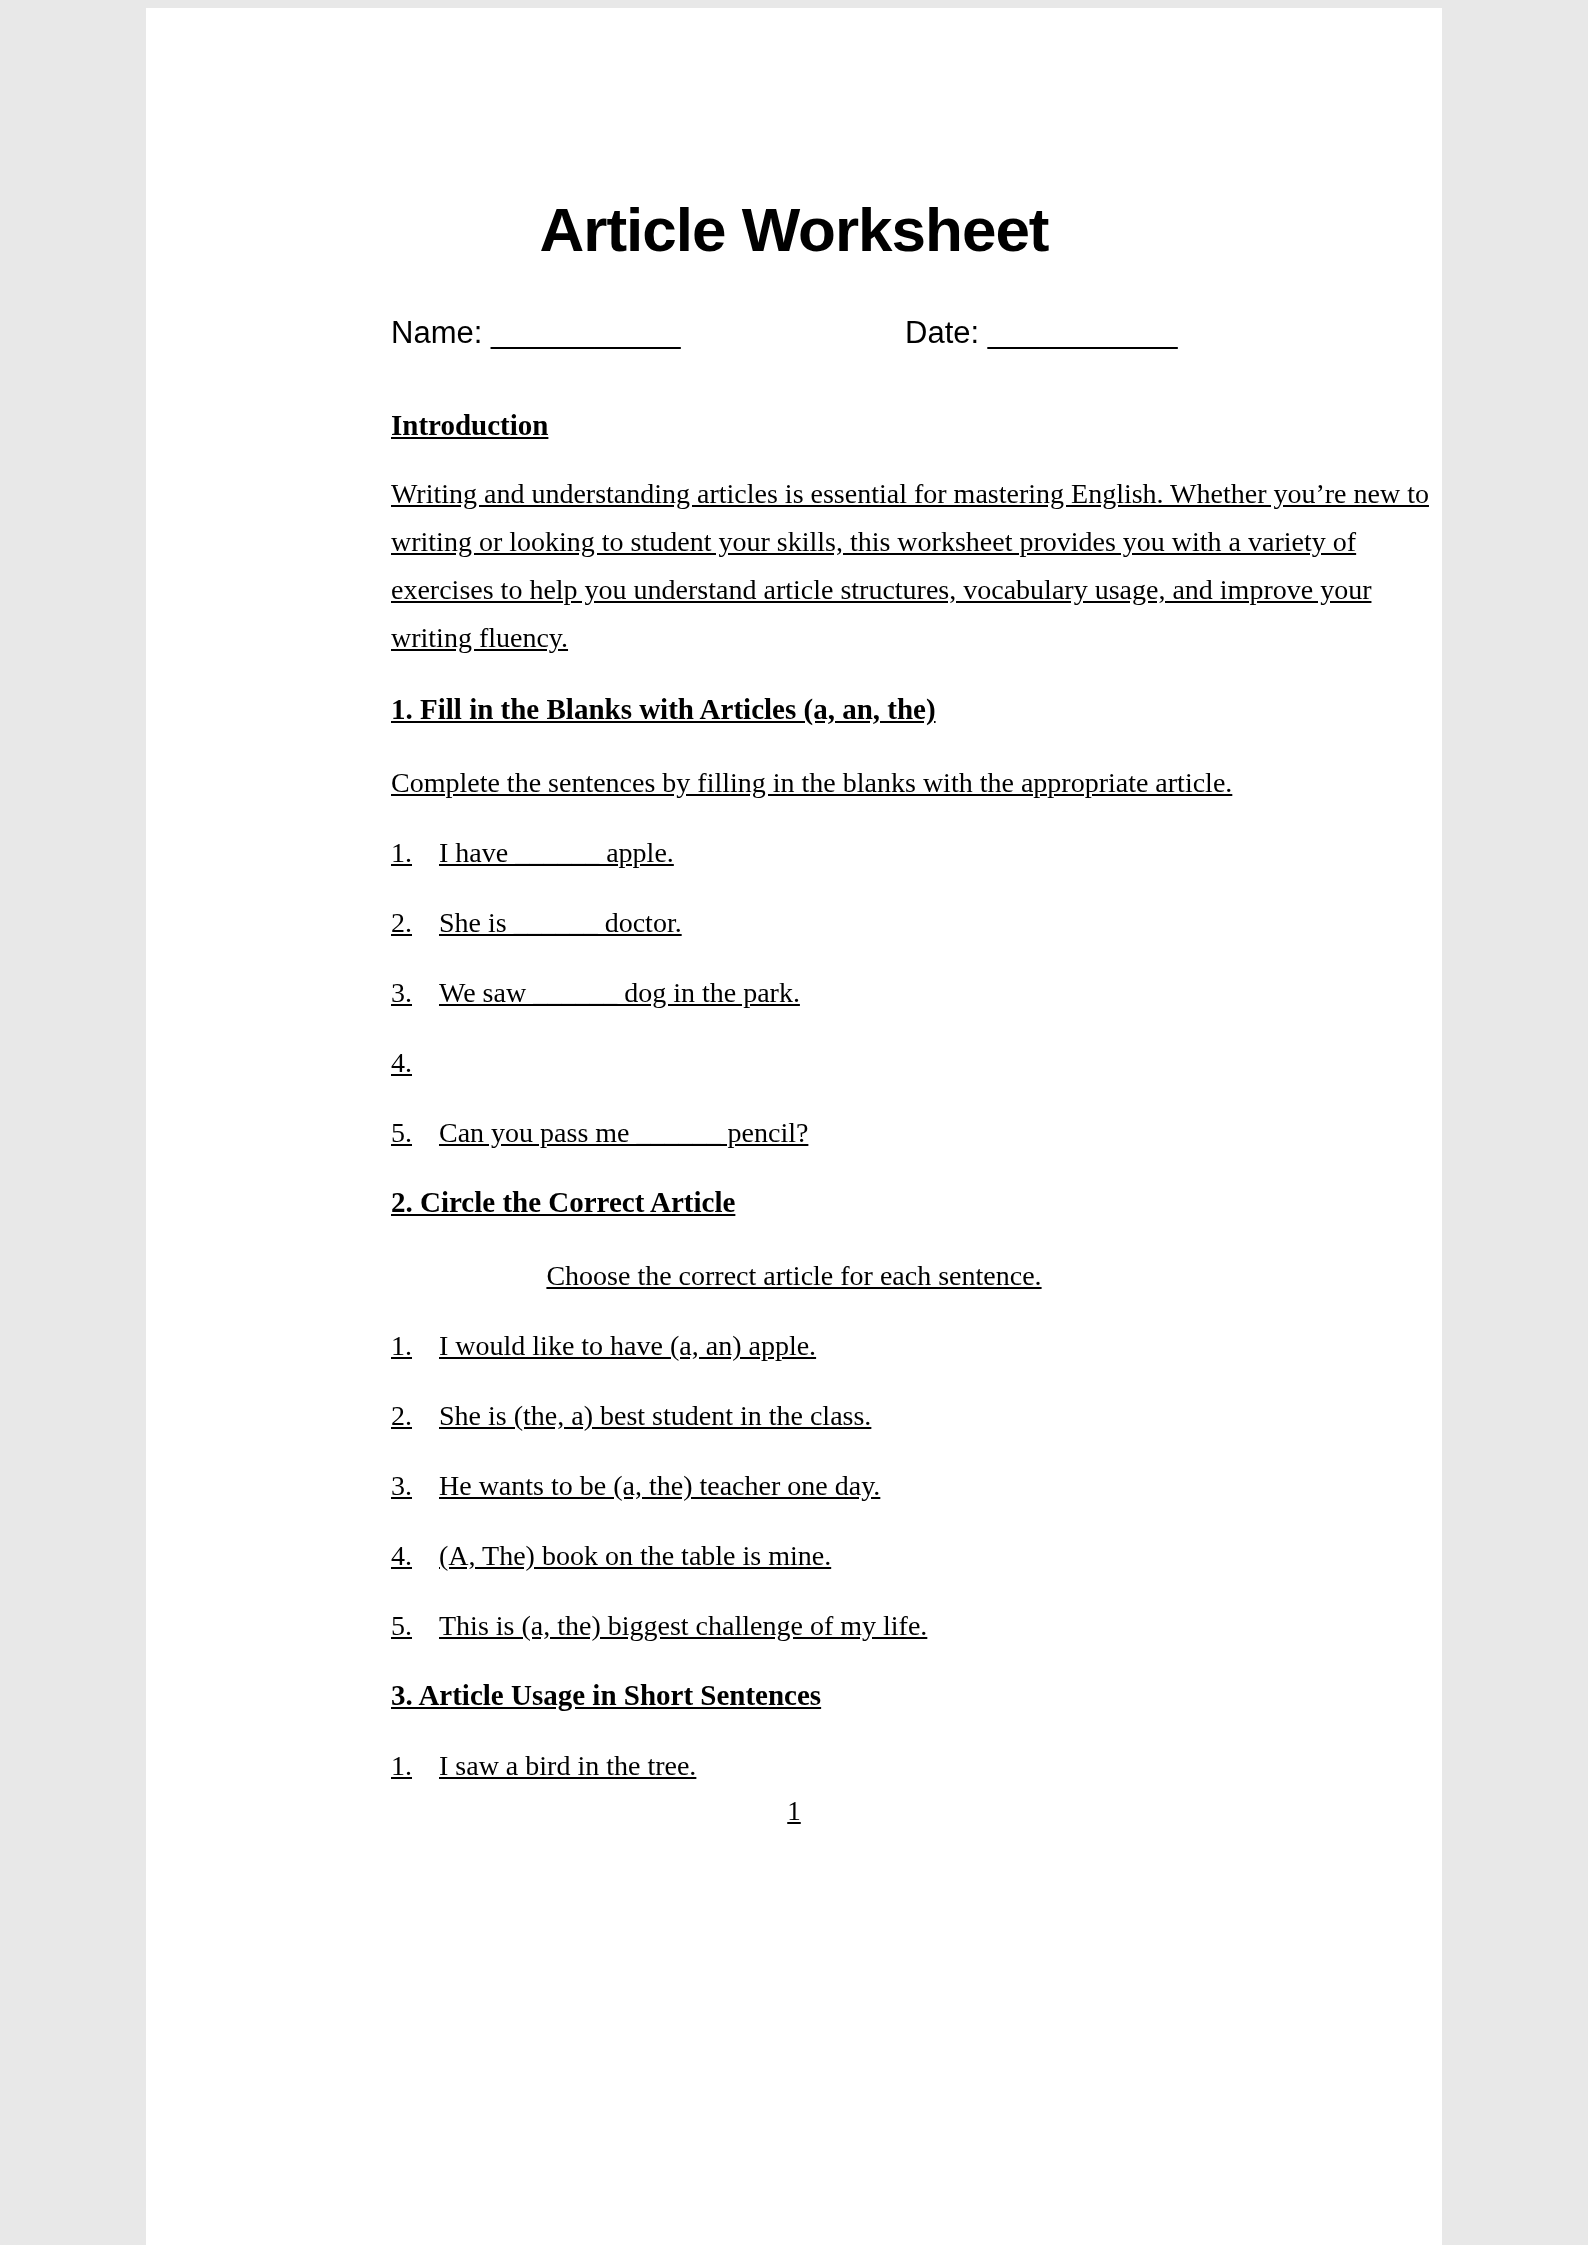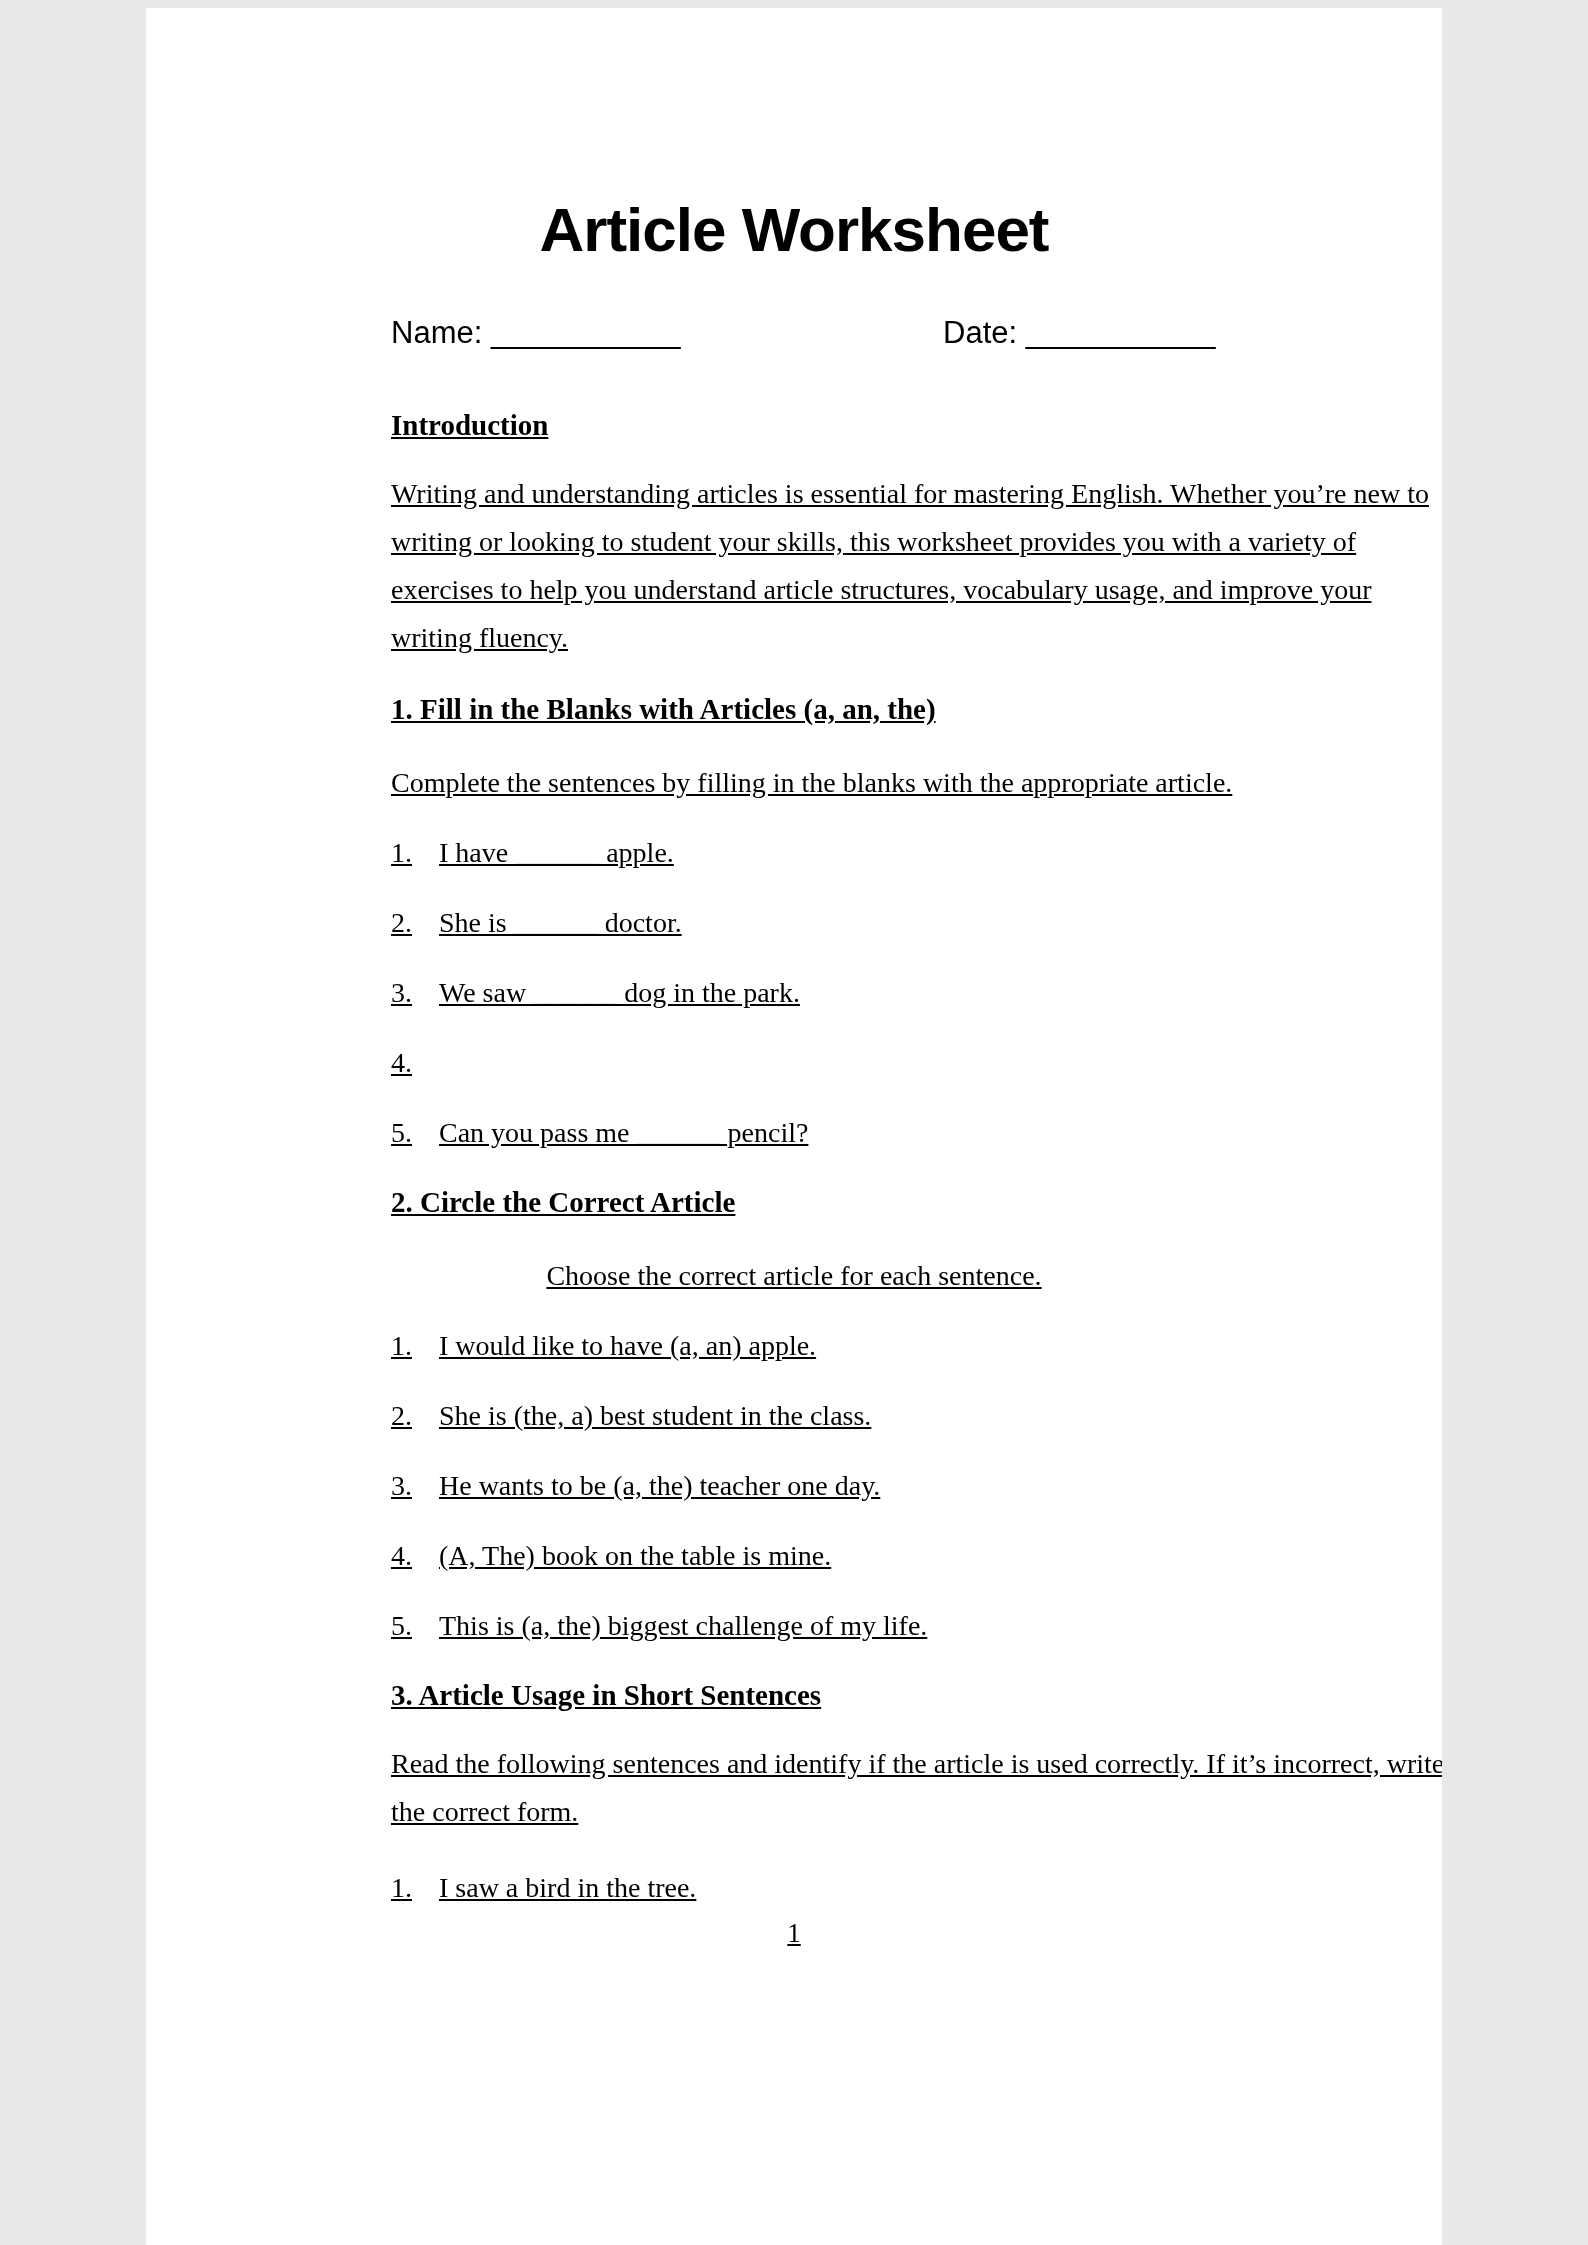--- a/index.html
+++ b/index.html
@@ -15,21 +15,21 @@
     font-weight:bold;font-size:62px;line-height:72px;
     text-align:center;margin:186px 0 0 0;
     letter-spacing:-1px;
   }
   .namedate{
     position:relative;margin-top:47px;height:44px;
     font-family:"Liberation Sans", sans-serif;
     font-size:31px;line-height:40px;
   }
   .name-group{position:absolute;left:0;top:0;white-space:pre;}
-  .date-group{position:absolute;left:552px;top:0;white-space:pre;text-align:center;}
+  .date-group{position:absolute;left:514px;top:0;white-space:pre;text-align:center;}
   .blank-sans{letter-spacing:0;}
   h2.intro-h{font-size:29px;line-height:37px;font-weight:bold;margin:50px 0 0 0;}
   .para{font-size:28px;line-height:48px;margin:26px 0 0 0;}
   .para span{display:block;white-space:pre;}
   h2.level-h{font-size:32px;line-height:40px;font-weight:bold;margin:100px 0 0 0;}
   h3.sec-h{font-size:29px;line-height:37px;font-weight:bold;margin:33px 0 0 0;}
   h3.sec-h.first{margin-top:29px;}
   .instr{font-size:28px;line-height:37px;margin:36px 0 0 0;white-space:pre;text-align:center;}
   .instr-multi{font-size:28px;line-height:48px;margin:26px 0 0 0;}
   .instr-multi span{display:block;white-space:pre;}
@@ -106,24 +106,20 @@
     <div class="item">
       <span class="num">4.</span>
       <span class="txt">(A, The) book on the table is mine.</span>
     </div>
     <div class="item">
       <span class="num">5.</span>
       <span class="txt">This is (a, the) biggest challenge of my life.</span>
     </div>
 
     <h3 class="sec-h">3. Article Usage in Short Sentences</h3>
-    <div class="instr-multi">
-      <span>Read the following sentences and identify if the article is used correctly. If it’s incorrect, write</span>
-      <span>the correct form.</span>
-    </div>
 
     <div class="item">
       <span class="num">1.</span>
       <span class="txt">I saw a bird in the tree.</span>
     </div>
 
     <div class="page-num">1</div>
   </div>
 </div>
 

